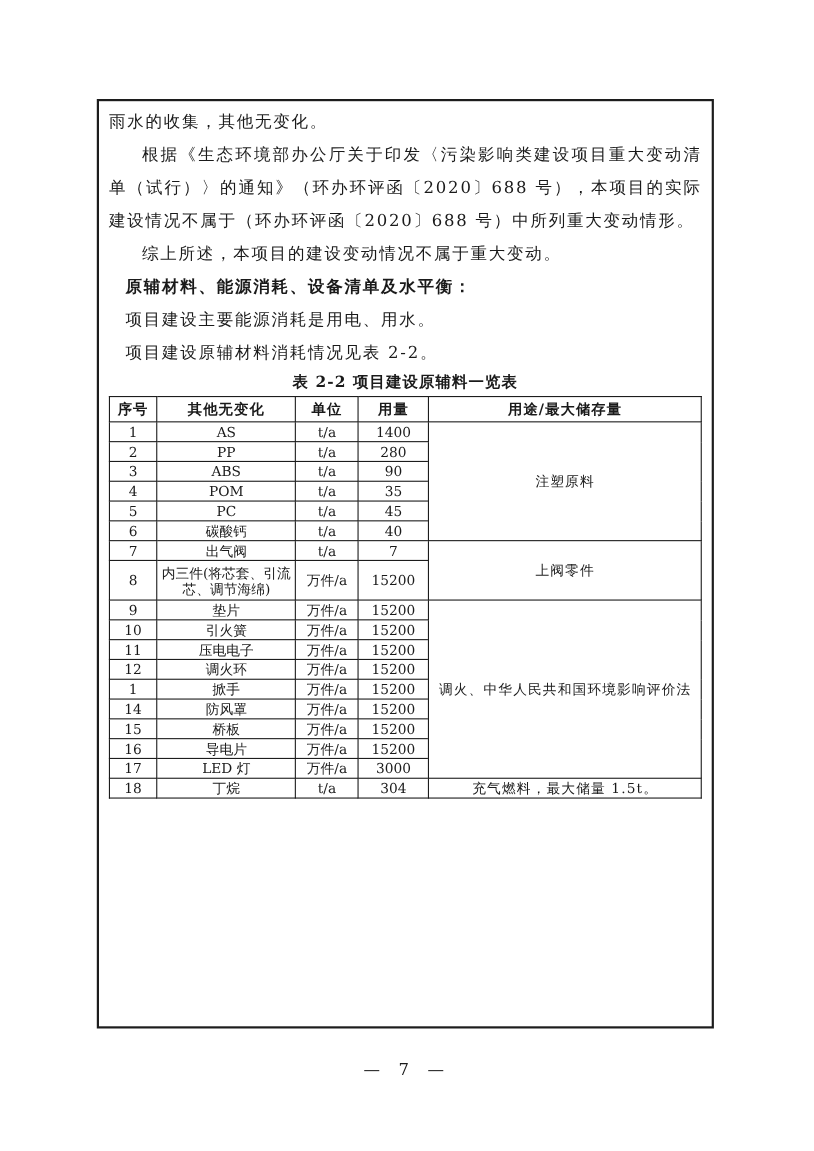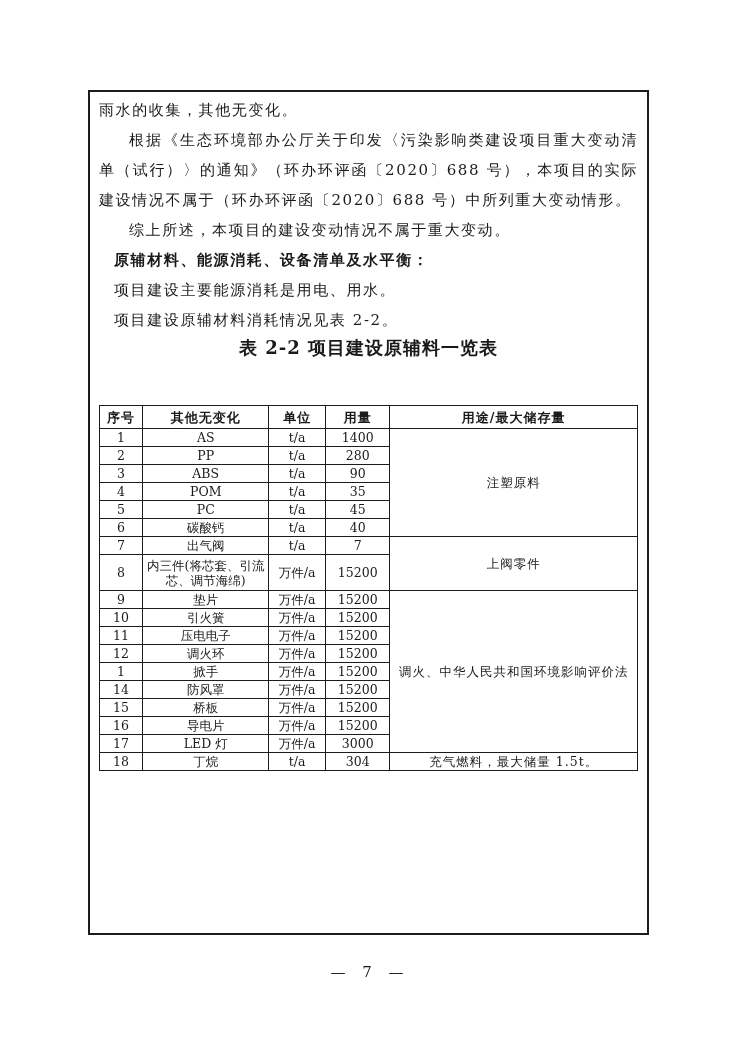--- a/index.html
+++ b/index.html
@@ -23,33 +23,32 @@
   .para {
     font-size: 15px;
     line-height: 30px;
     letter-spacing: 1.6px;
     text-align: justify;
   }
   .indent2 { text-indent: 2em; }
   .indent1 { text-indent: 1em; }
   .bold { font-weight: bold; }
   .table-title {
-    font-size: 18px;
+    font-size: 14px;
     font-weight: bold;
     text-align: center;
     line-height: 24px;
     letter-spacing: 1px;
     margin-top: 1px;
   }
   table.materials {
     width: 100%;
     border-collapse: collapse;
     table-layout: fixed;
     font-size: 12.5px;
-    margin-top: 45px;
   }
   table.materials th,
   table.materials td {
     border: 1px solid #1c1c1c;
     text-align: center;
     vertical-align: middle;
     padding: 0 3px;
     line-height: 15px;
     overflow: hidden;
   }

